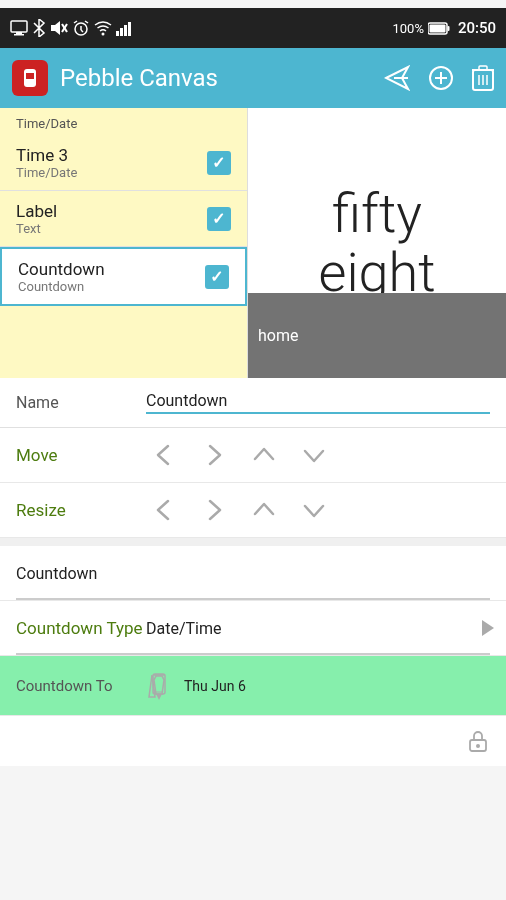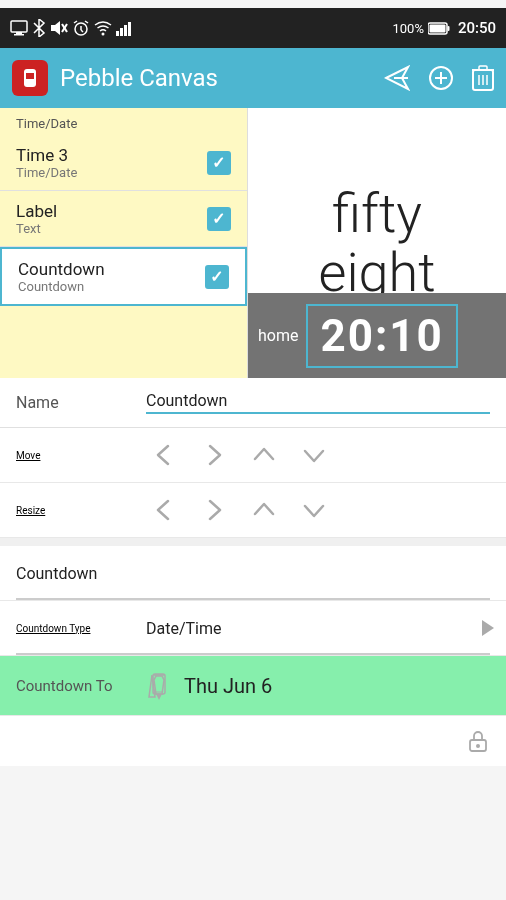--- a/index.html
+++ b/index.html
@@ -73,21 +73,21 @@
       border-bottom: 1px solid #e0e0e0; padding: 0 16px; gap: 0;
     }
     .prop-name-label { width: 130px; font-size: 16px; color: #555; }
     .prop-name-value { font-size: 16px; color: #222; flex: 1; }
     .prop-name-underline { border-bottom: 2px solid #4db6d0; padding-bottom: 2px; }
 
     .prop-row {
       display: flex; align-items: center; min-height: 55px;
       border-bottom: 1px solid #e8e8e8; padding: 0 16px; background: white;
     }
-    .prop-label { width: 130px; font-size: 10px; color: #000000; text-decoration: underline; }
+    .prop-label { width: 130px; font-size: 17px; color: #4d7c0f; }
     .prop-controls { display: flex; gap: 14px; align-items: center; }
     .arrow-btn {
       font-size: 22px; color: #aaa; cursor: pointer; user-select: none;
       display: flex; align-items: center; justify-content: center; width: 36px; height: 36px;
     }
 
     .prop-value { font-size: 16px; color: #222; flex: 1; }
     .section-divider { height: 8px; background: #f0f0f0; }
 
     .countdown-to-row {
@@ -235,21 +235,20 @@
     </div>
   </div>
 
   <div class="preview">
     <div class="preview-text">
       <div>fifty</div>
       <div>eight</div>
     </div>
     <div class="preview-countdown">
       <span class="countdown-label">home</span>
-      <div class="countdown-box">20:10</div>
     </div>
   </div>
 </div>
 
 <div class="properties">
 
   <div class="prop-name-row">
     <span class="prop-name-label">Name</span>
     <span class="prop-name-value prop-name-underline">Countdown</span>
   </div>
@@ -329,21 +328,21 @@
     <div class="countdown-to-content">
       <svg width="26" height="28" viewBox="0 0 26 28" fill="none" style="cursor:pointer">
         <rect x="7" y="2" width="12" height="20" rx="2" transform="rotate(0 7 2)" fill="none" stroke="#aaa" stroke-width="1.5"></rect>
         <path d="M6,3 L3,25 L9,25 Z" fill="none" stroke="#aaa" stroke-width="1.5"></path>
         <line x1="8" y1="3" x2="18" y2="3" stroke="#aaa" stroke-width="1.5"></line>
 
         <path d="M10,4 L16,4 L18,8 L16,22 L10,22 L8,8 Z" fill="none" stroke="#aaa" stroke-width="1.5"></path>
         <line x1="9" y1="20" x2="17" y2="20" stroke="#aaa" stroke-width="1"></line>
         <path d="M10,22 L13,28 L16,22" fill="#aaa"></path>
       </svg>
-      <span style="font-size:20px;color:#222;">Thu Jun  6</span>
+      <span style="font-size:14px;color:#222;">Thu Jun  6</span>
     </div>
   </div>
 
   <div class="lock-icon-row" style="justify-content:flex-end; padding-right:16px; height:40px;">
     <svg width="24" height="24" viewBox="0 0 24 24" fill="none" style="cursor:pointer">
       <rect x="4" y="11" width="16" height="11" rx="2" fill="none" stroke="#aaa" stroke-width="1.8"></rect>
       <path d="M8,11 V7 a4,4 0 0,1 8,0 V11" fill="none" stroke="#aaa" stroke-width="1.8"></path>
       <circle cx="12" cy="17" r="2" fill="#aaa"></circle>
     </svg>
   </div>

